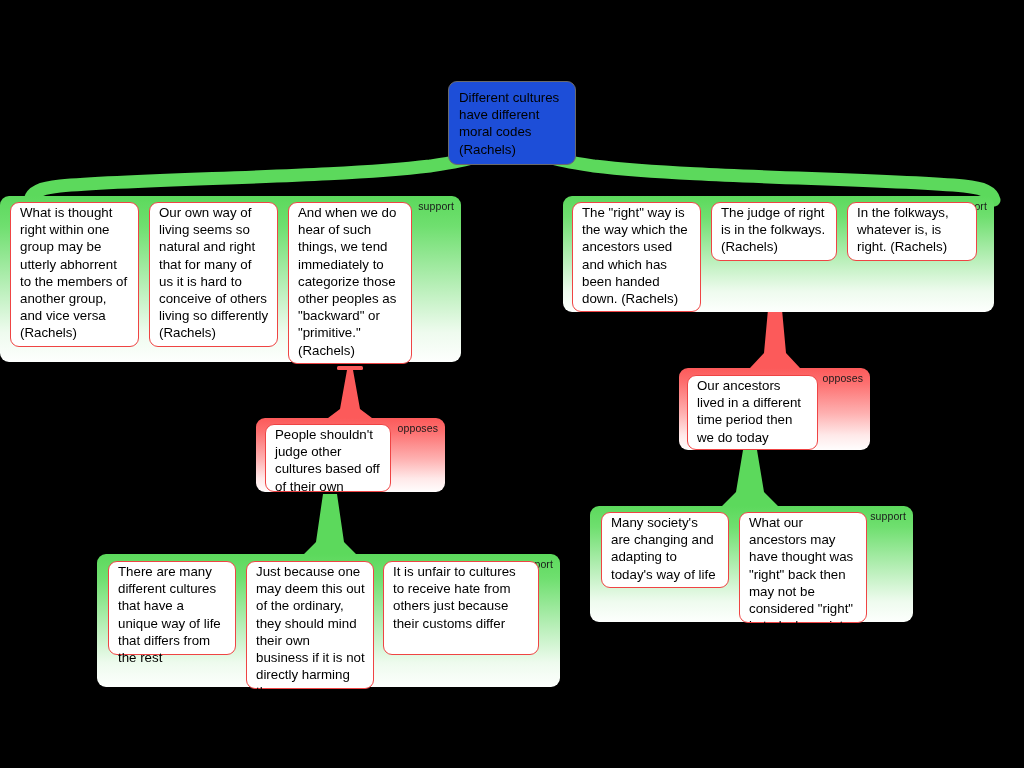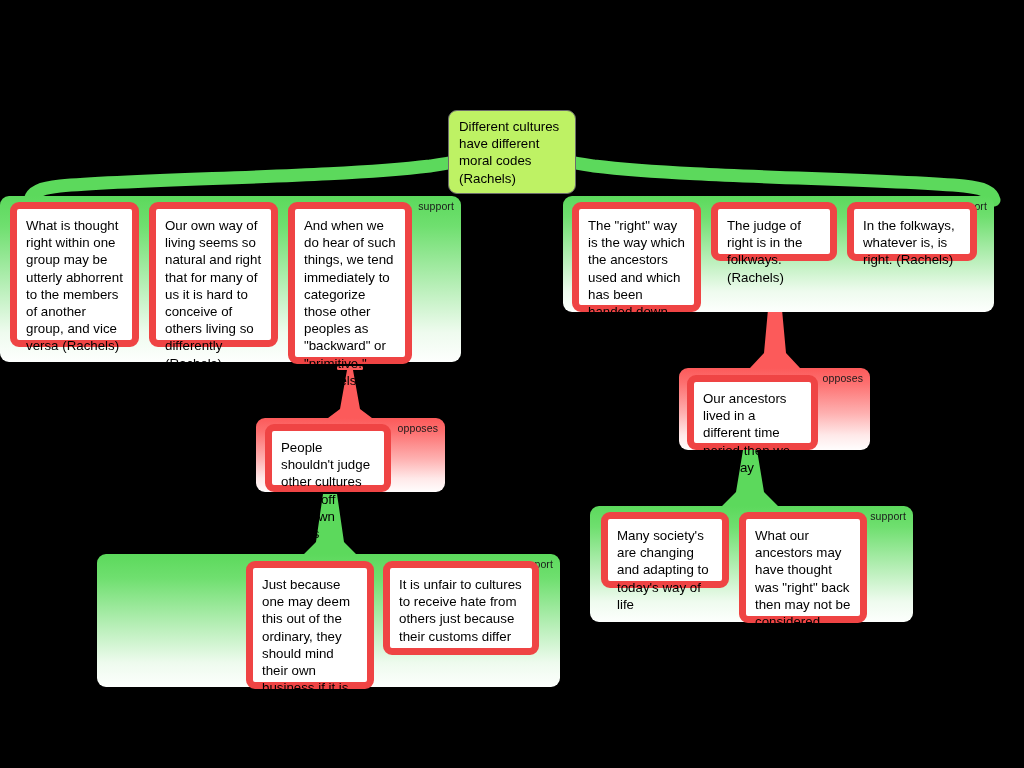--- a/index.html
+++ b/index.html
@@ -11,26 +11,26 @@
   #wires{position:absolute;left:0;top:0;width:1024px;height:768px;z-index:1;}
 
   
   .panel{position:absolute;border-radius:9px;z-index:2;}
   .panel.support{background:linear-gradient(to bottom,#5cd95c 0%,#6fdf6f 18%,#b9efb9 55%,#eefbee 82%,#fdfffd 100%);}
   .panel.opposes{background:linear-gradient(to bottom,#fc5a5a 0%,#fd6f6f 18%,#feb0b0 55%,#ffe9e9 82%,#fffdfd 100%);}
   .badge{position:absolute;top:4px;right:7px;font-size:10.5px;color:#1a1a1a;
          letter-spacing:.1px;white-space:nowrap;}
 
   
-  .card{position:absolute;background:#fff;border:7px solid #ef4444;border-radius:9px;
-        box-sizing:border-box;padding:8px 8px 6px 9px;
+  .card{position:absolute;background:#fff;border:1px solid #ef4444;border-radius:9px;
+        box-sizing:border-box;padding:1px 8px 6px 9px;
         font-size:13.3px;line-height:17.2px;color:#000;z-index:3;}
-  .root{position:absolute;background:#bef264;border:1px solid #6b6b6b;border-radius:9px;
+  .root{position:absolute;background:#1d4ed8;border:1px solid #6b6b6b;border-radius:9px;
         box-sizing:border-box;padding:7px 9px 6px 10px;
-        font-size:13.3px;line-height:17.2px;color:#000;z-index:4;margin-top:29px;}
+        font-size:13.3px;line-height:17.2px;color:#000;z-index:4;}
 </style>
 </head>
 <body>
 
 <div id="stage">
 
   <svg id="wires" viewBox="0 0 1024 768">
 
     <path d="M488,140 C486,158 470,160 430,166 C330,178 150,178 60,186 C40,188 32,192 30,200" fill="none" stroke="#5cd95c" stroke-width="13" stroke-linecap="round"></path>
 
@@ -77,20 +77,21 @@
   <div class="card" style="left:265px;top:424px;width:126px;height:68px;">People shouldn't judge other cultures based off of their own beliefs</div>
 
   <div class="panel opposes" style="left:679px;top:368px;width:191px;height:82px;">
     <span class="badge">opposes</span>
   </div>
   <div class="card" style="left:687px;top:375px;width:131px;height:75px;">Our ancestors lived in a different time period then we do today</div>
 
   <div class="panel support" style="left:97px;top:554px;width:463px;height:133px;">
     <span class="badge">support</span>
   </div>
+  <div class="card" style="left:108px;top:561px;width:128px;height:94px;">There are many different cultures that have a unique way of life that differs from the rest</div>
   <div class="card" style="left:246px;top:561px;width:128px;height:128px;">Just because one may deem this out of the ordinary, they should mind their own business if it is not directly harming them</div>
   <div class="card" style="left:383px;top:561px;width:156px;height:94px;">It is unfair to cultures to receive hate from others just because their customs differ</div>
 
   <div class="panel support" style="left:590px;top:506px;width:323px;height:116px;">
     <span class="badge">support</span>
   </div>
   <div class="card" style="left:601px;top:512px;width:128px;height:76px;">Many society's are changing and adapting to today's way of life</div>
   <div class="card" style="left:739px;top:512px;width:128px;height:111px;">What our ancestors may have thought was "right" back then may not be considered "right" in today's society</div>
 
 </div>

